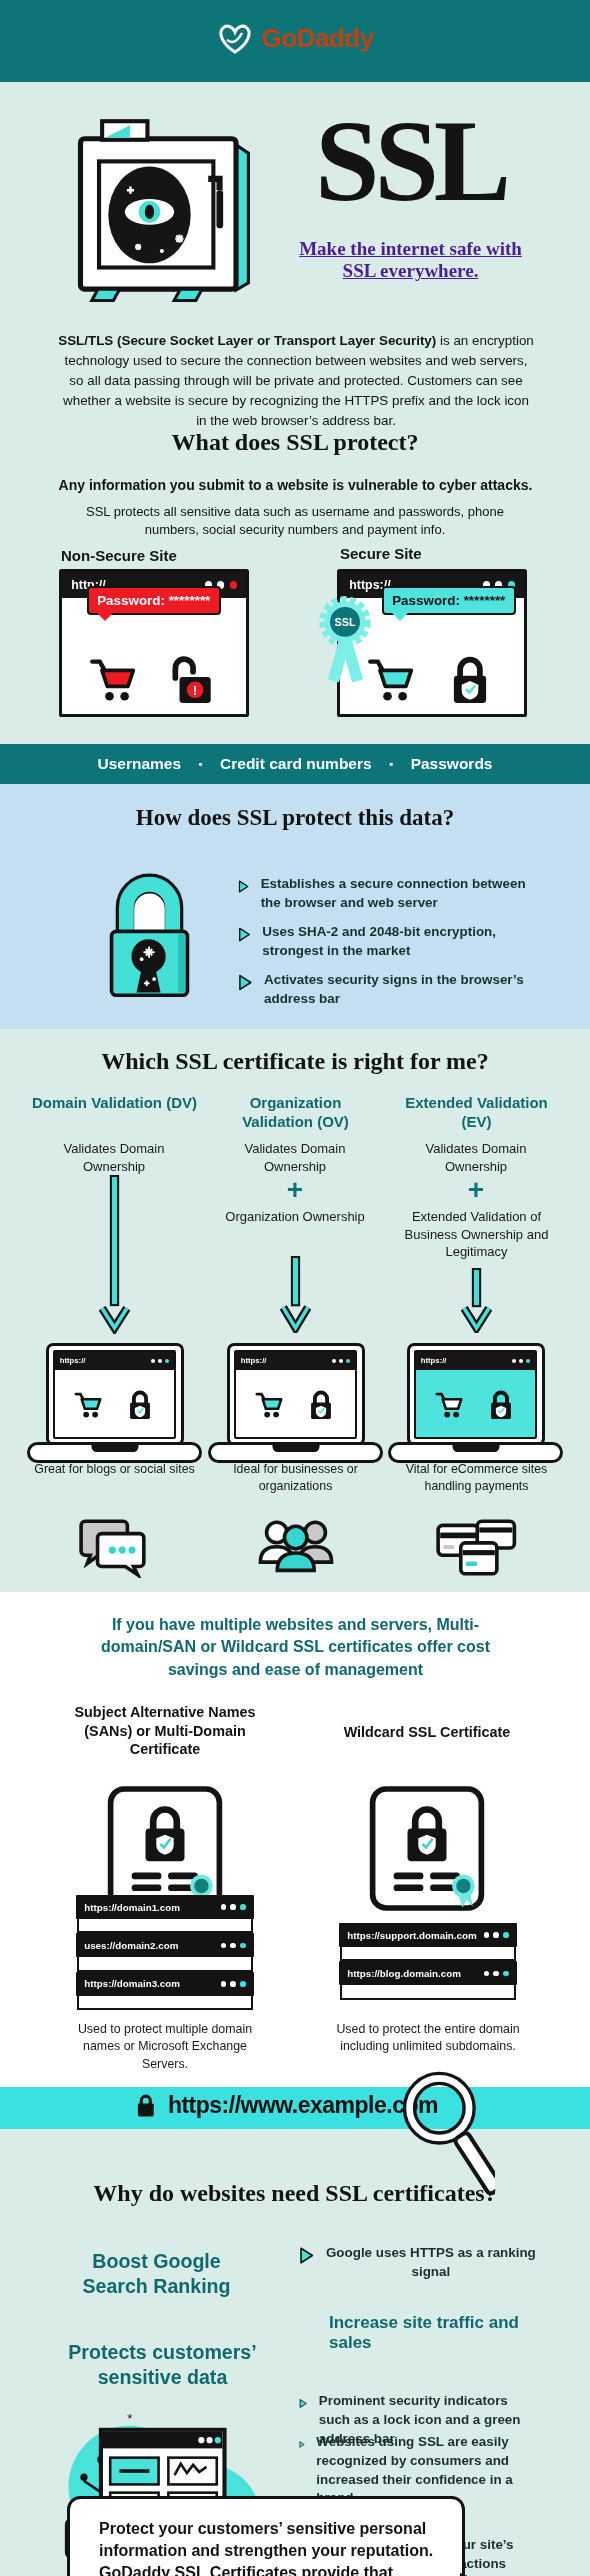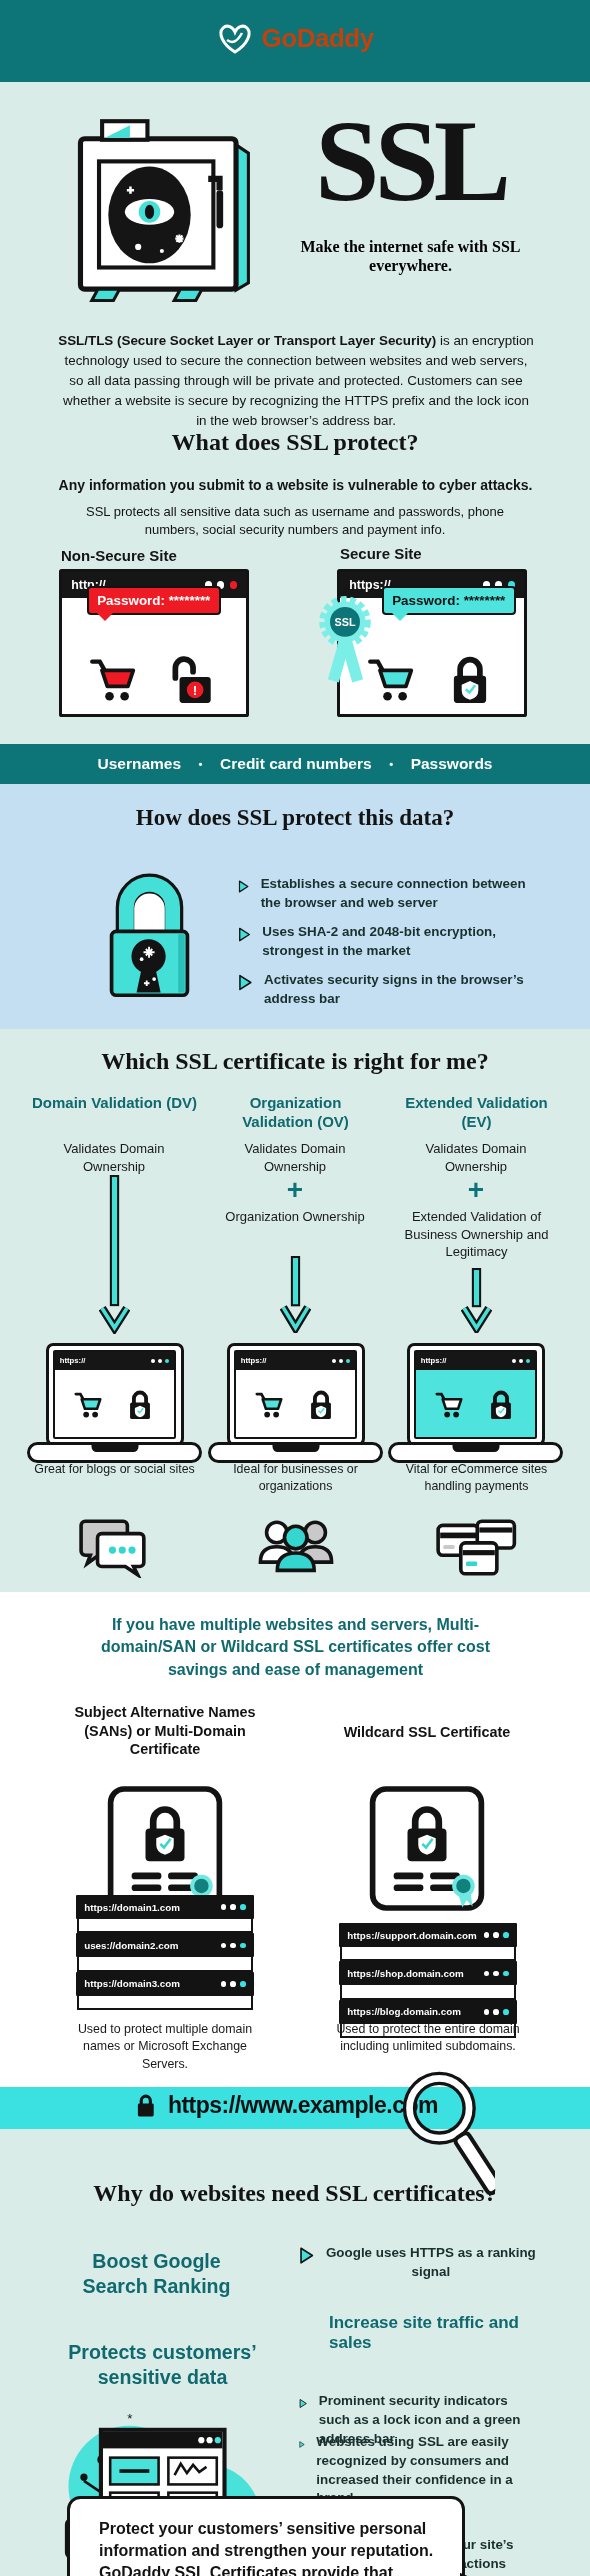--- a/index.html
+++ b/index.html
@@ -17,21 +17,21 @@
   .bg-blue   { top:784px; height:245px; background:#c3dff1; }
   .bg-mint2  { top:1029px; height:563px; background:#d9ece8; }
   .bg-white  { top:1592px; height:495px; background:#ffffff; }
   .bg-cyan   { top:2087px; height:43px; background:#3be1e1; }
   .bg-mint3  { top:2129px; height:459px; background:#d9ece8; }
 
   .logo-row { display:flex; align-items:center; gap:7.2px; }
   .logo-text { color:#c2410c; font-weight:700; letter-spacing:-0.5px; }
 
   .hero-title { font-size:116px; line-height:0.92; letter-spacing:-5.2px; color:#131313; }
-  .hero-sub { font-size:16px; line-height:1.18; color:#000000; }
+  .hero-sub { font-size:19px; line-height:1.18; color:#4c1d95;text-decoration:underline; }
 
   .para { font-size:13.4px; line-height:1.5; }
   .h-serif { font-size:24px; color:#131313; }
 
   
   .browser { position:absolute; width:190px; height:148px; background:#fff; border:3.6px solid #131313; border-radius:2.6px; }
   .bbar { height:26px; background:#161616; display:flex; align-items:center; padding:0 9.3px; }
   .burl { color:#fff; font-weight:700; font-size:12.4px; flex:1; }
   .dots { display:flex; gap:5.2px; }
   .dot { width:7.2px; height:7.2px; border-radius:50%; background:#fff; }
@@ -465,31 +465,20 @@
             <span class="dot cyan" style="width:5.7px;height:5.7px;"></span>
           </span>
         </div>
       <div class="addr-body"></div>
     </div>
   </div>
   <div class="abs addr" style="left:339px;top:1895px;margin-top:28px;">
     <div class="addr-win">
       <div class="addr-bar">
           <span class="addr-url">https://support.domain.com</span>
-          <span class="dots" style="gap:4.1px;">
-            <span class="dot" style="width:5.7px;height:5.7px;"></span>
-            <span class="dot" style="width:5.7px;height:5.7px;"></span>
-            <span class="dot cyan" style="width:5.7px;height:5.7px;"></span>
-          </span>
-        </div>
-      <div class="addr-body"></div>
-    </div>
-    <div class="addr-win">
-      <div class="addr-bar">
-          <span class="addr-url">https://shop.domain.com</span>
           <span class="dots" style="gap:4.1px;">
             <span class="dot" style="width:5.7px;height:5.7px;"></span>
             <span class="dot" style="width:5.7px;height:5.7px;"></span>
             <span class="dot cyan" style="width:5.7px;height:5.7px;"></span>
           </span>
         </div>
       <div class="addr-body"></div>
     </div>
     <div class="addr-win">
       <div class="addr-bar">

